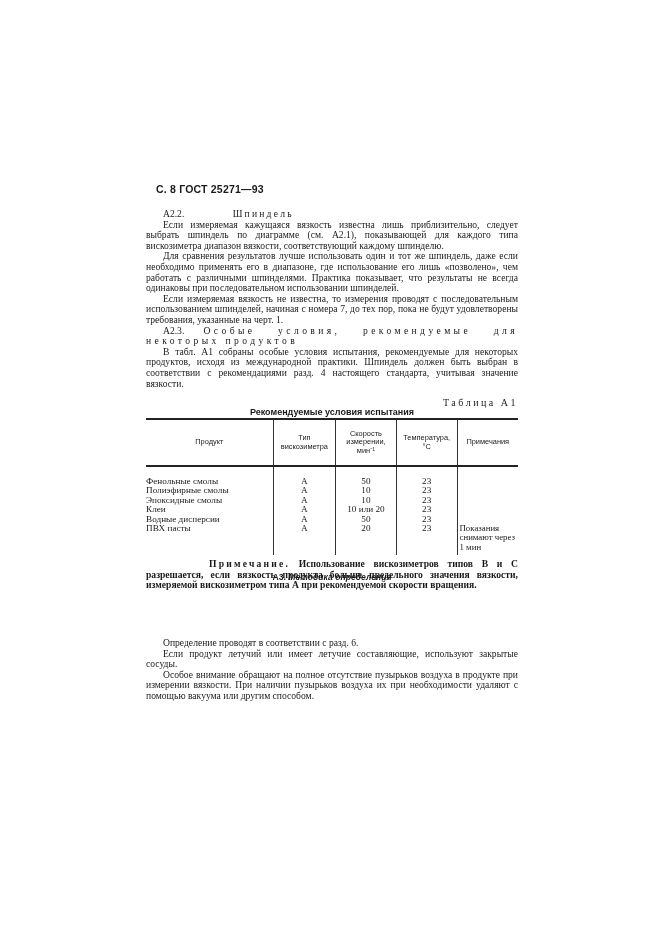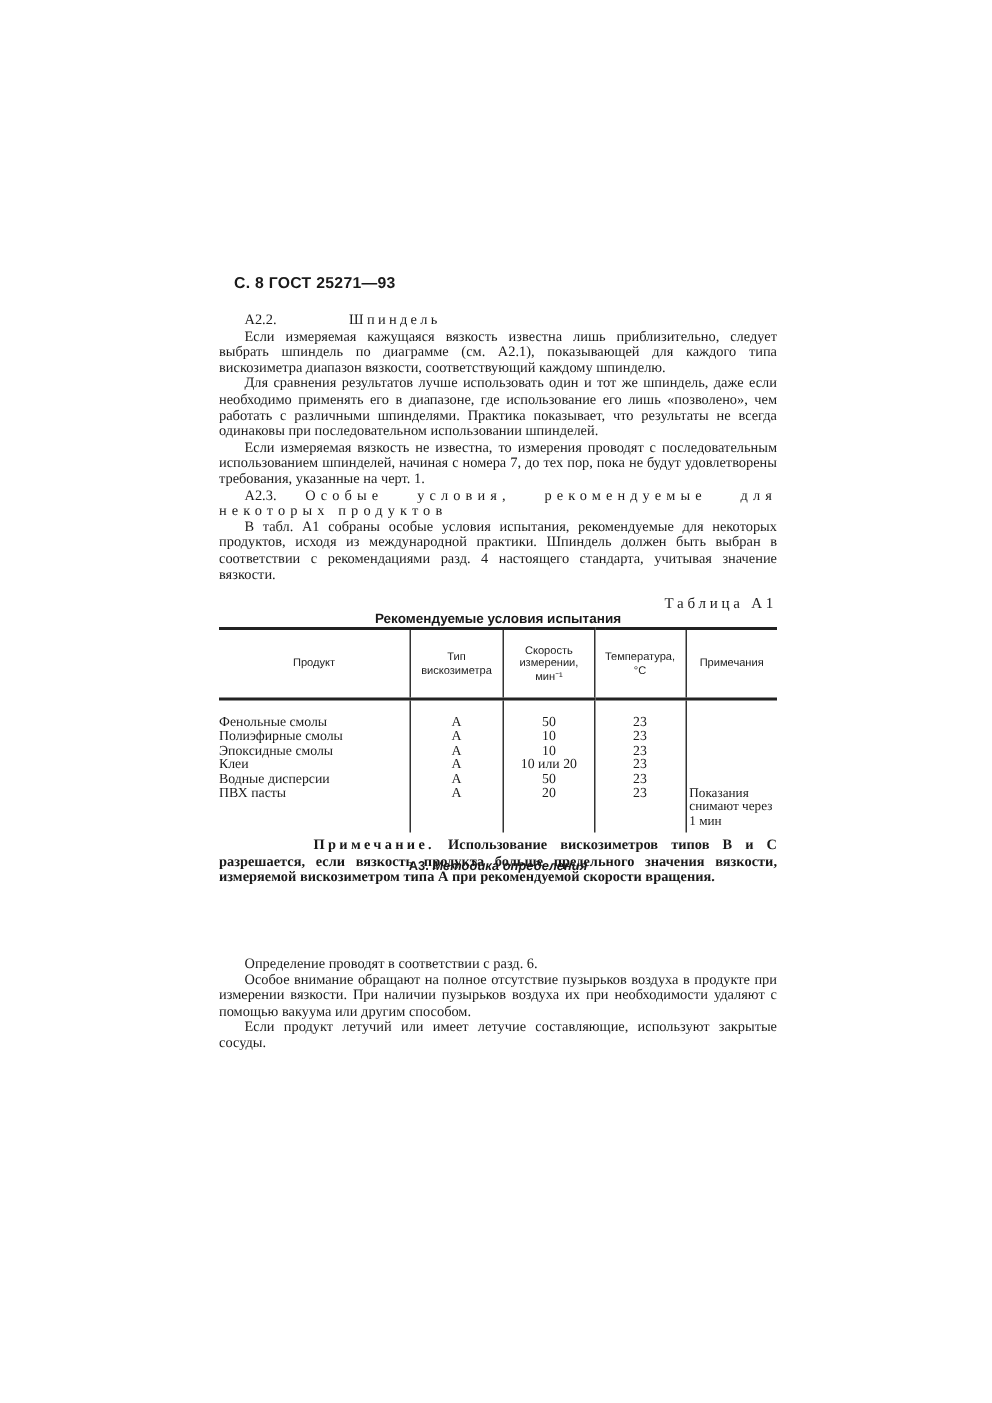--- a/index.html
+++ b/index.html
@@ -102,15 +102,15 @@
   <p class="p"><span class="sp">Примечание.</span> <span>Использование вискозиметров типов В и С разрешается, если вязкость продукта больше предельного значения вязкости, измеряемой вискозиметром типа А при рекомендуемой скорости вращения.</span></p>
 </div>
 
 <div class="sec">
   <span>А3.</span>
   <i>Методика определения</i>
 </div>
 
 <div class="txt" style="top:614px;margin-top:24px;">
   <p class="p">Определение проводят в соответствии с разд. 6.</p>
+  <p class="p">Если продукт летучий или имеет летучие составляющие, используют закрытые сосуды.</p>
   <p class="p">Особое внимание обращают на полное отсутствие пузырьков воздуха в продукте при измерении вязкости. При наличии пузырьков воздуха их при необходимости удаляют с помощью вакуума или другим способом.</p>
-  <p class="p">Если продукт летучий или имеет летучие составляющие, используют закрытые сосуды.</p>
 </div>
 
 </body></html>

